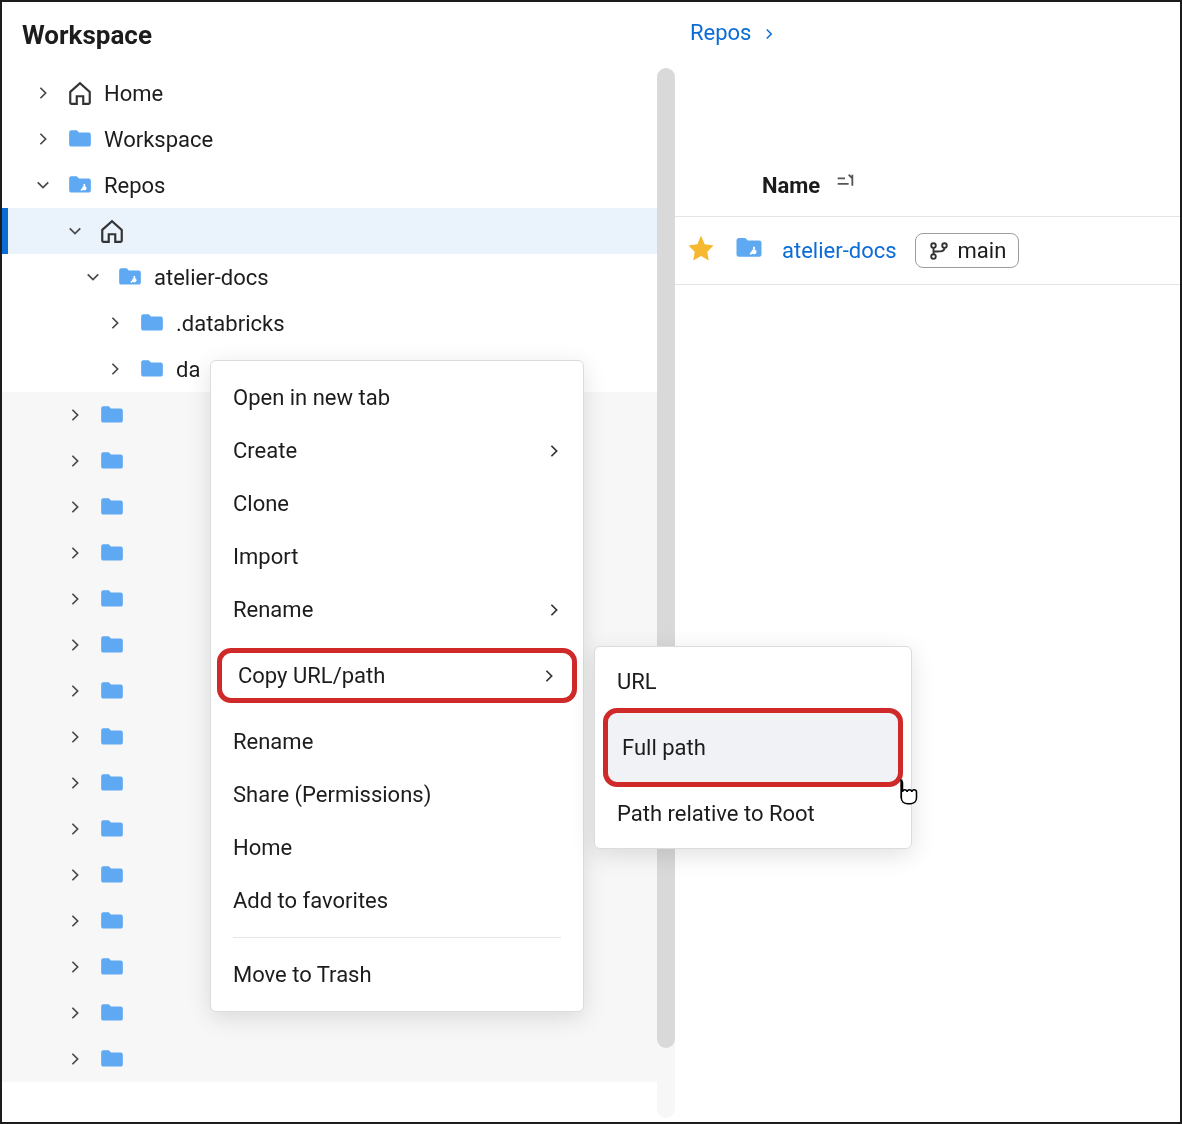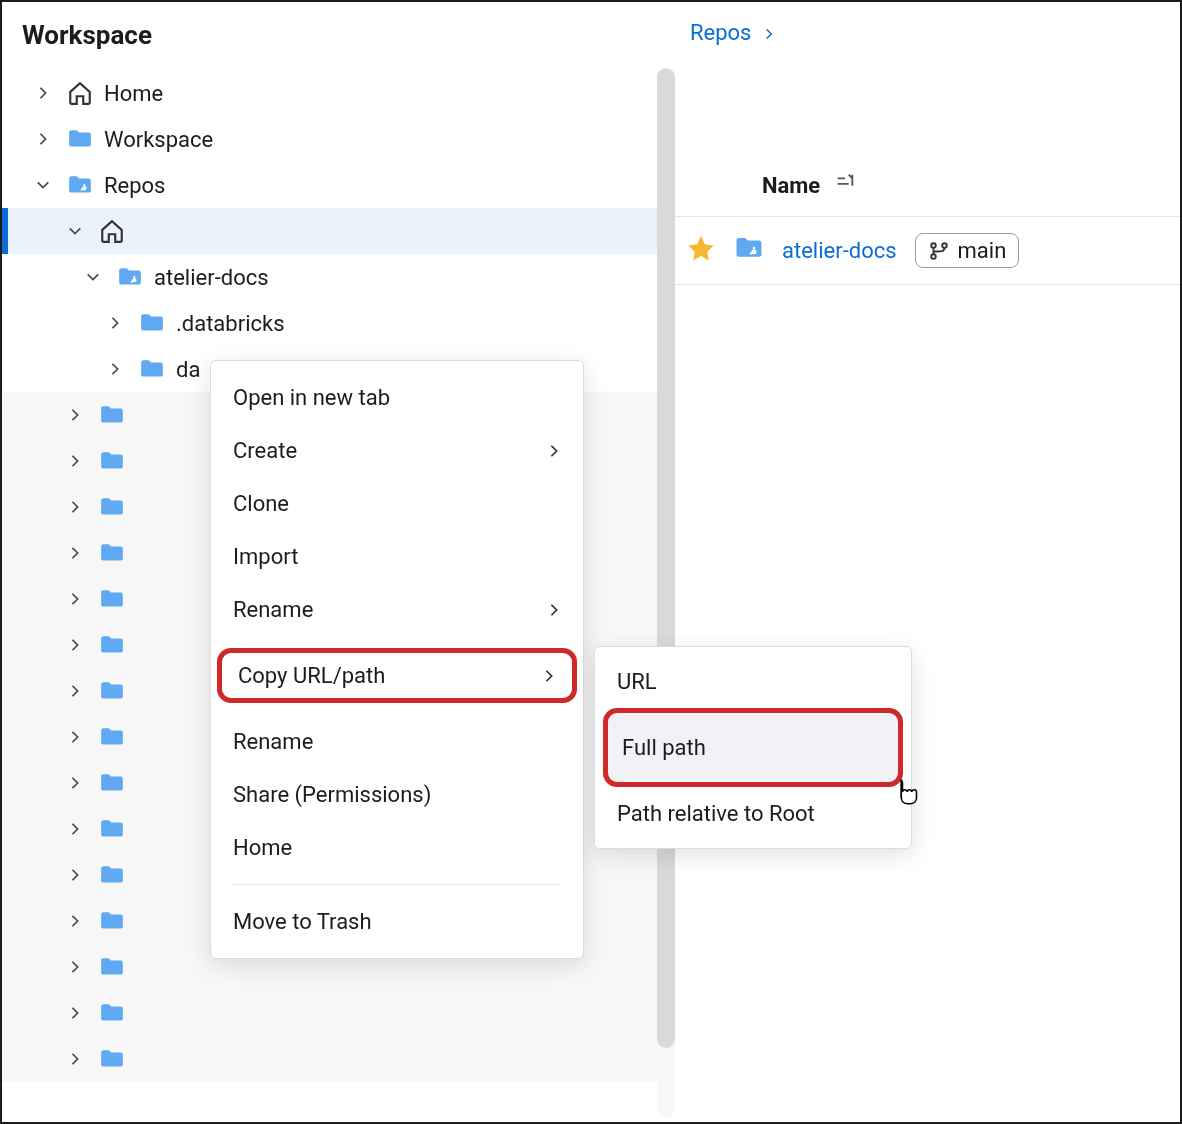--- a/index.html
+++ b/index.html
@@ -556,20 +556,23 @@
   </div>
   <div class="menu-item">
     <span>Rename</span>
   </div>
   <div class="menu-item">
     <span>Share (Permissions)</span>
   </div>
   <div class="menu-item">
     <span>Home</span>
   </div>
+  <div class="menu-item">
+    <span>Add to favorites</span>
+  </div>
   <div class="menu-divider"></div>
   <div class="menu-item">
     <span>Move to Trash</span>
   </div>
 </div>
 
 <div class="submenu">
   <div class="submenu-item">
     <span>URL</span>
   </div>

